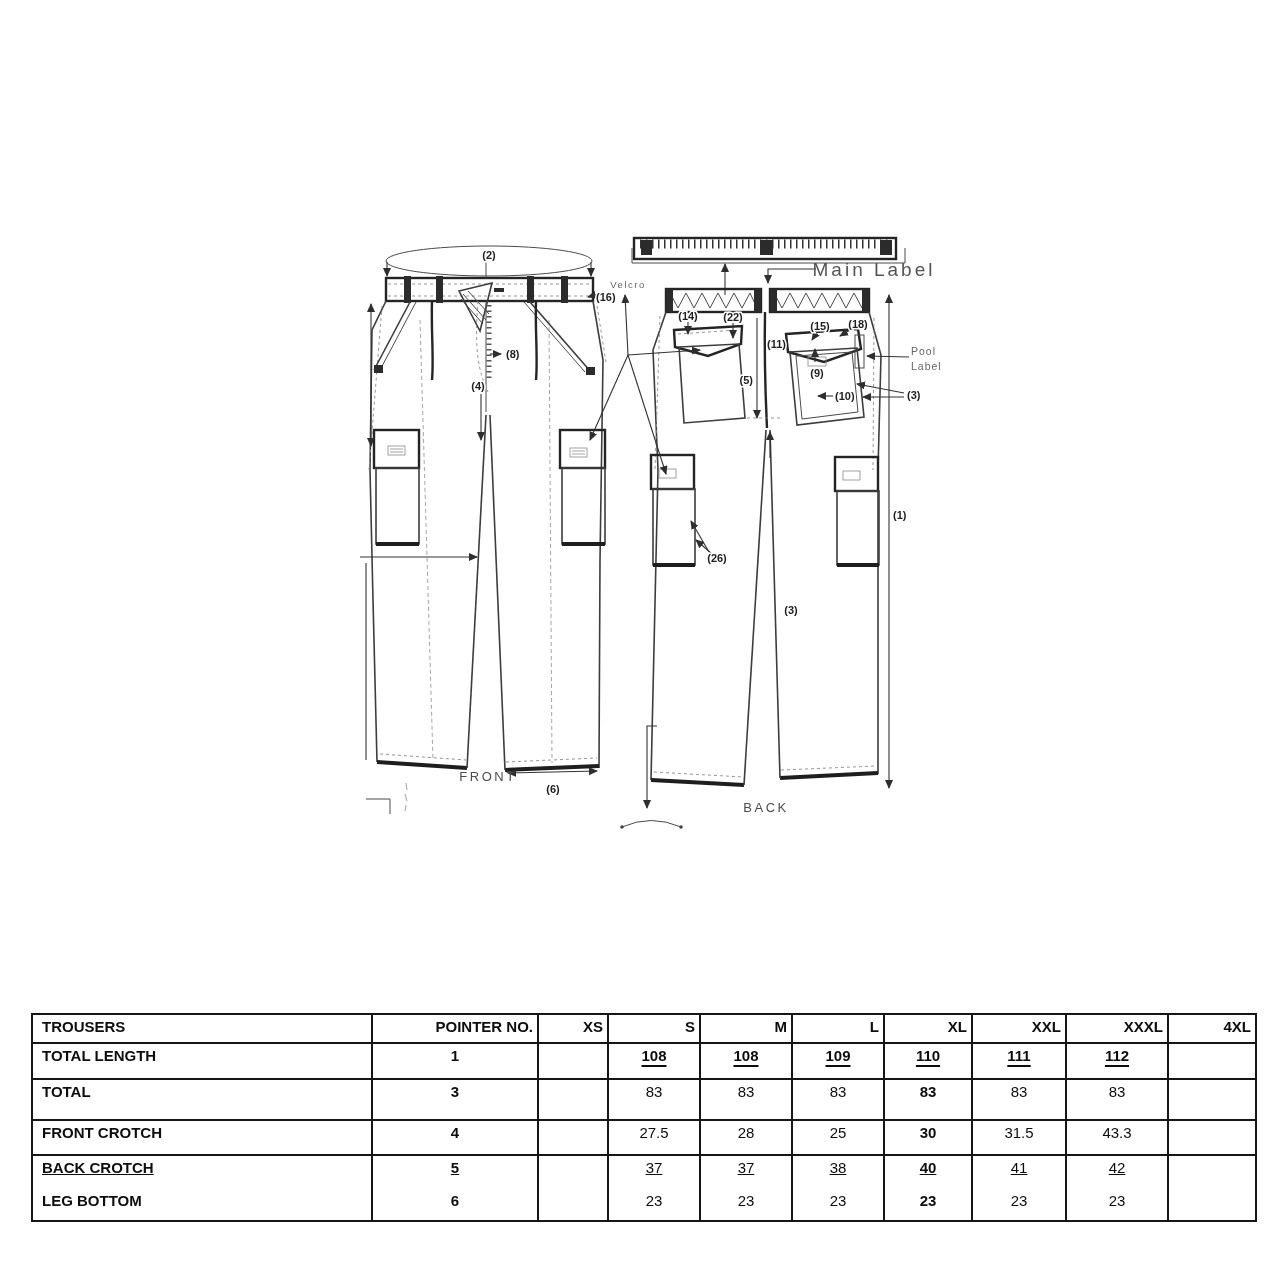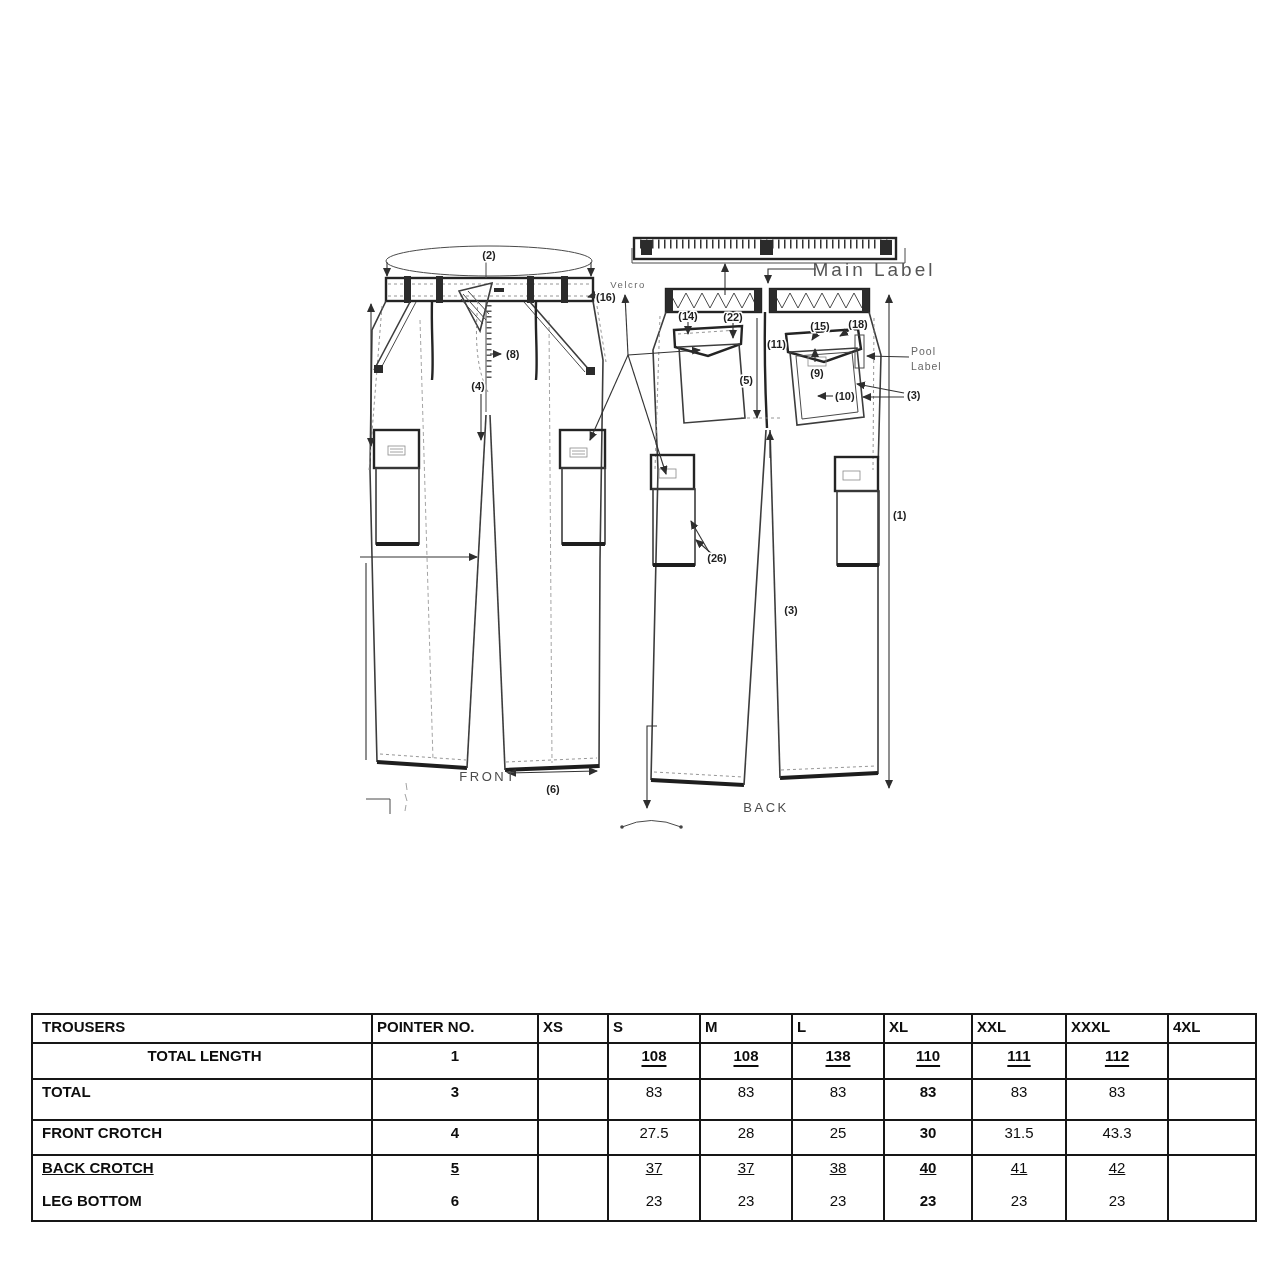--- a/index.html
+++ b/index.html
@@ -24,26 +24,26 @@
   .thin-big{font-size:19px;fill:#555555;letter-spacing:3px;}
   .thin-mid{font-size:13px;fill:#4c4c4c;letter-spacing:2.5px;}
   .thin-sm {font-size:9.5px;fill:#666666;letter-spacing:1.5px;}
   .thin-pl {font-size:10.5px;fill:#666666;letter-spacing:1px;}
 
   
   .spec-table{position:absolute;left:31px;top:1013px;width:1224px;border-collapse:collapse;
       table-layout:fixed;font-size:15px;color:#0d0d0d;padding-left:24px;}
   .spec-table th,.spec-table td{border:2px solid #161616;vertical-align:top;
       padding:3px 4px 2px;white-space:nowrap;overflow:hidden;}
-  .spec-table th{font-weight:bold;text-align:left;height:22px;}
+  .spec-table th{font-weight:bold;text-align:right;height:22px;}
   .spec-table td{text-align:center;font-weight:normal;}
   .spec-table .left{text-align:left;padding-left:9px;font-weight:bold;}
   .spec-table td.b{font-weight:bold;}
   .spec-table td.u{text-decoration:underline;text-underline-offset:4px;text-decoration-thickness:1.5px;}
-  .spec-table tbody tr:nth-child(1) td{height:29px;text-align:center;}
+  .spec-table tbody tr:nth-child(1) td{height:29px;}
   .spec-table tbody tr:nth-child(2) td{height:34px;}
   .spec-table tbody tr:nth-child(3) td{height:28px;}
   .spec-table tbody tr:nth-child(4) td{height:28px;text-decoration:underline;}
   .spec-table tbody tr:nth-child(5) td{height:26px;}
   .spec-table tbody tr:nth-child(6) td{height:26px;}
   .spec-table tr.mb td{border-bottom:none;}
   .spec-table tr.mt td{border-top:none;margin-top:11px;}
 </style>
 </head>
 <body>
@@ -277,21 +277,21 @@
           <th>4XL</th>
         </tr>
   </thead>
   <tbody id="tbody">
         <tr>
           <td class="left">TOTAL LENGTH</td>
           <td class="b">1</td>
           <td></td>
           <td class="b u">108</td>
           <td class="b u">108</td>
-          <td class="b u">138</td>
+          <td class="b u">109</td>
           <td class="b u">110</td>
           <td class="b u">111</td>
           <td class="b u">112</td>
           <td></td>
         </tr>
         <tr>
           <td class="left">TOTAL</td>
           <td class="b">3</td>
           <td></td>
           <td>83</td>

